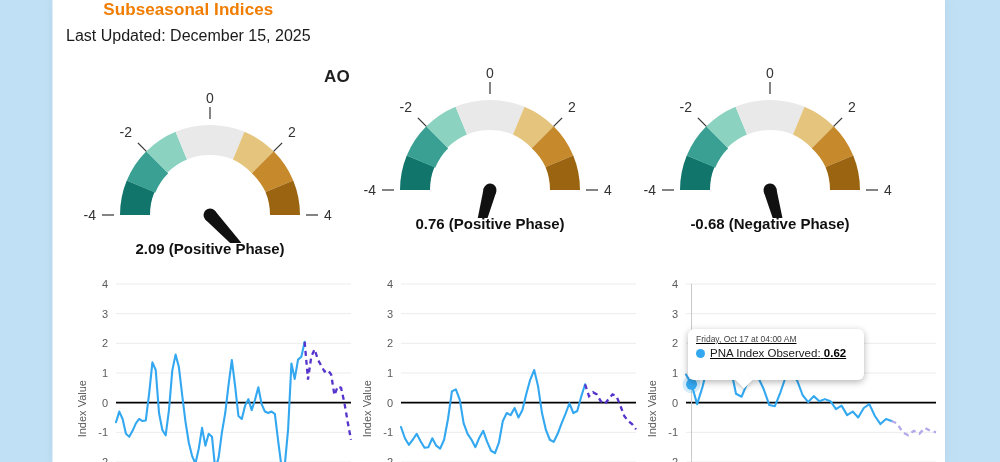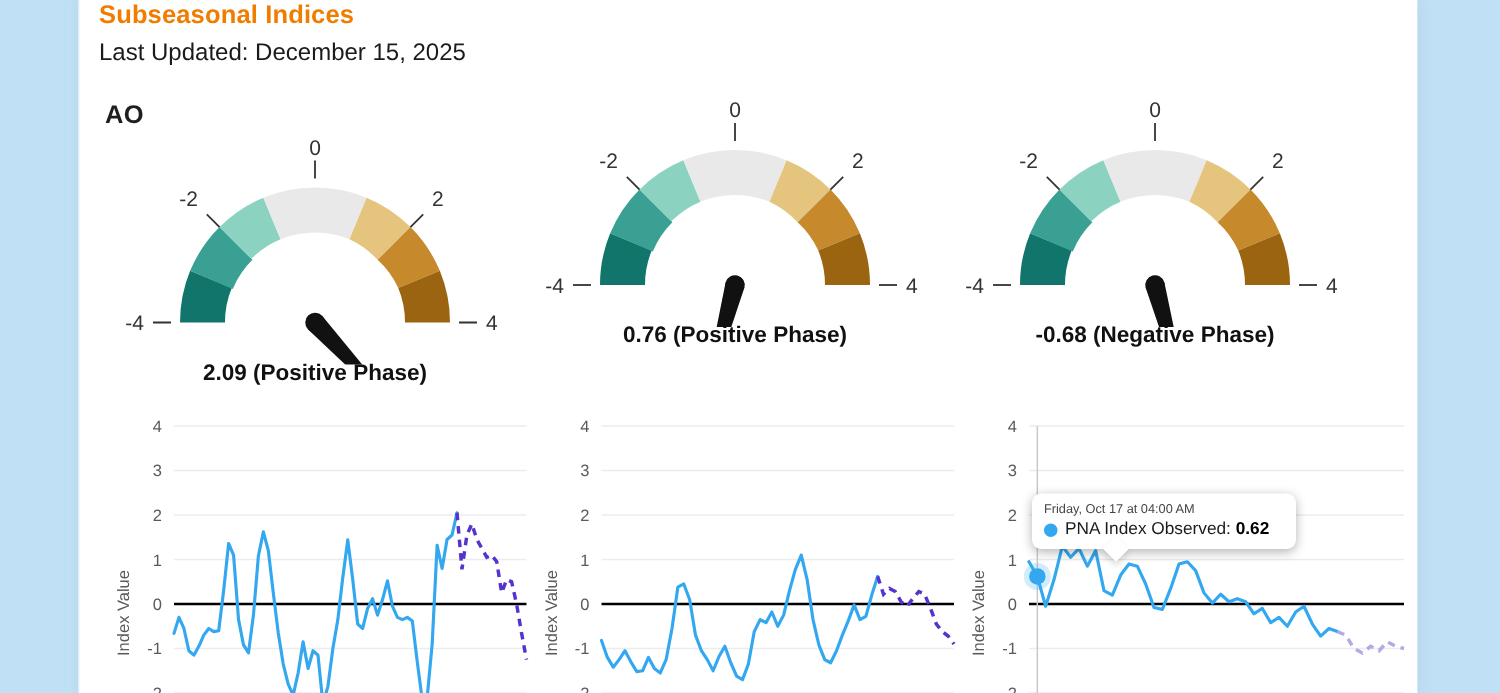--- a/index.html
+++ b/index.html
@@ -20,38 +20,38 @@
     background:linear-gradient(to right, rgba(190,220,242,0.55), rgba(191,224,245,1));
     pointer-events:none;
   }
   .panel-fade-l{
     position:absolute;left:44px;top:0;width:9px;height:462px;
     background:linear-gradient(to left, rgba(190,220,242,0.45), rgba(191,224,245,1));
     pointer-events:none;
   }
 
   
-  .hdr{position:absolute;left:14px;top:0px;}
+  .hdr{position:absolute;left:14px;top:0px;text-align:center;}
   .hdr-title{
     font-size:17px;font-weight:bold;color:#f07d00;
     letter-spacing:0.1px;line-height:20px;
   }
   .hdr-sub{
     font-size:16px;color:#1b1b1b;line-height:26px;margin-top:3px;
     font-weight:400;
   }
 
   
   .gauge-row{position:absolute;left:0;top:62px;width:893px;height:212px;}
   .gauge-cell{position:absolute;top:0;width:280px;height:212px;}
   .gauge-cell.c0{left:18px;}
   .gauge-cell.c1{left:298px;}
   .gauge-cell.c2{left:578px;}
   .gauge-title{
-    text-align:left;font-size:17px;font-weight:bold;color:#1f1f1f;
+    text-align:right;font-size:17px;font-weight:bold;color:#1f1f1f;
     margin-top:5px;letter-spacing:0.3px;
   }
   .gauge-svg{display:block;margin:6px auto 0 auto;}
   .gauge-value{
     text-align:center;font-size:15px;font-weight:bold;color:#111;
     margin-top:-3px;
   }
 
   
   .chart-row{position:absolute;left:0;top:276px;width:893px;height:186px;}
@@ -59,22 +59,23 @@
   .chart-cell.c0{left:20px;}
   .chart-cell.c1{left:305px;}
   .chart-cell.c2{left:590px;}
   .chart-svg{display:block;}
 
   
   .tooltip{
     position:absolute;left:636px;top:329px;width:160px;
     background:#ffffff;border-radius:6px;
     box-shadow:0 2px 7px rgba(0,0,0,0.30);
-    padding:5px 8px 6px 8px;
+    padding:5px 8px 20px 8px;
     z-index:20;
+    text-decoration:underline;
   }
   .tt-date{font-size:8.5px;color:#444;line-height:11px;white-space:nowrap;}
   .tt-row{display:flex;align-items:center;gap:5px;margin-top:2px;white-space:nowrap;text-align:center;}
   .tt-dot{width:9px;height:9px;border-radius:50%;background:#33a8f0;flex:0 0 auto;}
   .tt-label{font-size:11.5px;color:#1b1b1b;line-height:13px;}
   .tt-label b{font-weight:bold;color:#000;}
   .tt-arrow{
     position:absolute;left:50px;bottom:-6px;width:12px;height:12px;
     background:#fff;transform:rotate(45deg);
     box-shadow:2px 2px 4px rgba(0,0,0,0.14);

